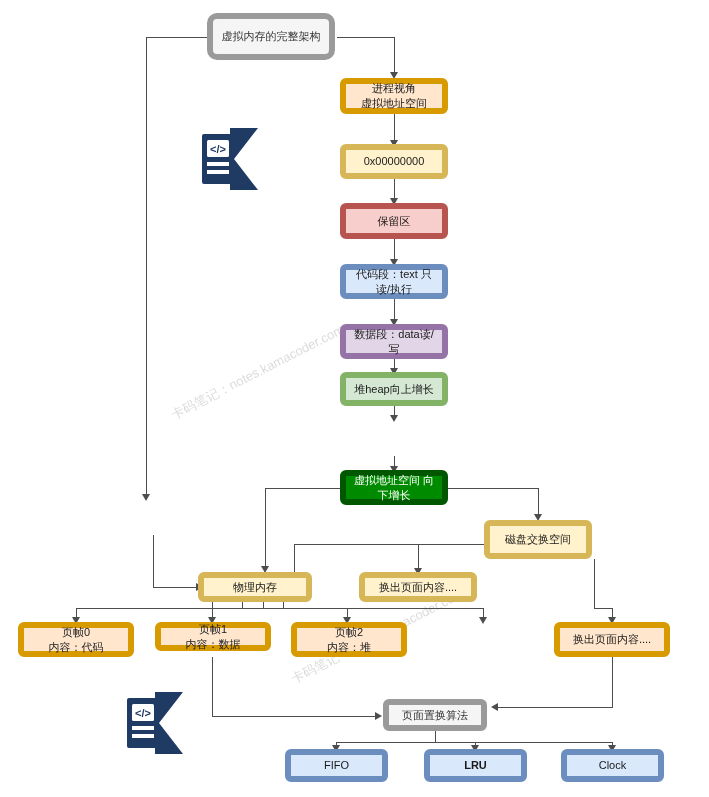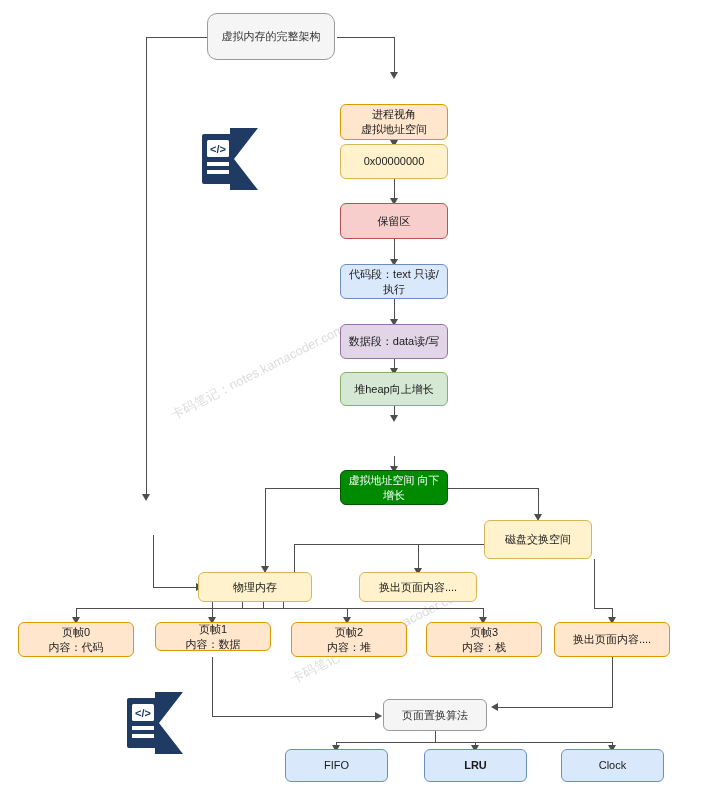--- a/index.html
+++ b/index.html
@@ -18,21 +18,21 @@
     overflow: hidden;
   }
   .node {
     position: absolute;
     box-sizing: border-box;
     display: flex;
     align-items: center;
     justify-content: center;
     text-align: center;
     border-radius: 6px;
-    border: 1px solid #be185d;
+    border: 6px solid #be185d;
     font-size: 11px;
     line-height: 1.35;
     color: #1a1a1a;
     white-space: pre-line;
     z-index: 3;
     padding: 2px 4px;
   }
   
   .pal-grey   { background:#f5f5f5; border-color:#9a9a9a; color:#333333; }
   .pal-orange { background:#ffe6cc; border-color:#d79b00; }
@@ -198,21 +198,21 @@
   <div class="seg h" style="left:336px; top:742px; width:277px;"></div>
   <div class="seg v" style="left:336px; top:742px; height:8px;"></div>
   <div class="arrow down" style="left:332px; top:745px;"></div>
   <div class="seg v" style="left:475px; top:742px; height:8px;"></div>
   <div class="arrow down" style="left:471px; top:745px;"></div>
   <div class="seg v" style="left:612px; top:742px; height:8px;"></div>
   <div class="arrow down" style="left:608px; top:745px;"></div>
 
   <div class="node pal-grey" style="left:207px; top:13px; width:128px; height:47px; border-radius:10px;">虚拟内存的完整架构</div>
 
-  <div class="node pal-orange" style="left:340px; top:78px; width:108px; height:36px;margin-top:26px;">进程视角
+  <div class="node pal-orange" style="left:340px; top:78px; width:108px; height:36px;">进程视角
 虚拟地址空间</div>
 
   <div class="node pal-yellow" style="left:340px; top:144px; width:108px; height:35px;">0x00000000</div>
 
   <div class="node pal-red" style="left:340px; top:203px; width:108px; height:36px;">保留区</div>
 
   <div class="node pal-blue" style="left:340px; top:264px; width:108px; height:35px;">代码段：text 只读/执行</div>
 
   <div class="node pal-purple" style="left:340px; top:324px; width:108px; height:35px;">数据段：data读/写</div>
 
@@ -230,22 +230,20 @@
 
   <div class="node pal-orange" style="left:18px; top:622px; width:116px; height:35px;">页帧0
 内容：代码</div>
 
   <div class="node pal-orange" style="left:155px; top:622px; width:116px; height:29px;">页帧1
 内容：数据</div>
 
   <div class="node pal-orange" style="left:291px; top:622px; width:116px; height:35px;">页帧2
 内容：堆</div>
 
-  <div class="node pal-orange" style="left:426px; top:622px; width:116px; height:35px;">页帧3
-内容：栈</div>
 
   <div class="node pal-orange" style="left:554px; top:622px; width:116px; height:35px;">换出页面内容....</div>
 
   <div class="node pal-grey" style="left:383px; top:699px; width:104px; height:32px;">页面置换算法</div>
 
   <div class="node pal-blue" style="left:285px; top:749px; width:103px; height:33px;">FIFO</div>
 
   <div class="node pal-blue" style="left:424px; top:749px; width:103px; height:33px;font-weight:bold;">LRU</div>
 
   <div class="node pal-blue" style="left:561px; top:749px; width:103px; height:33px;">Clock</div>

